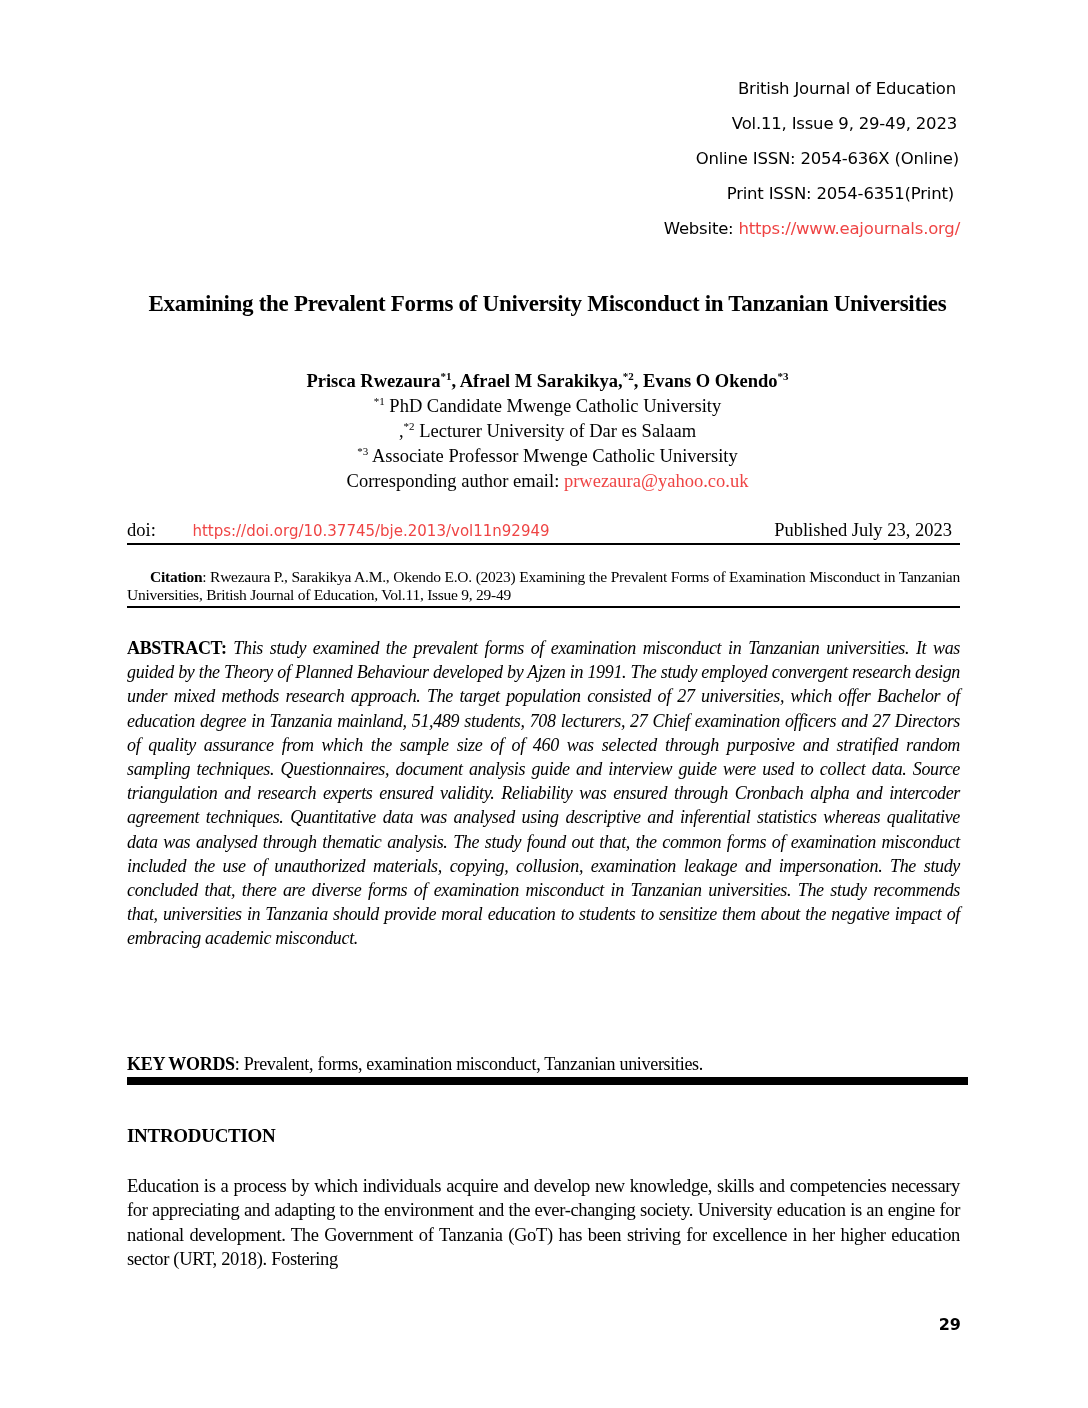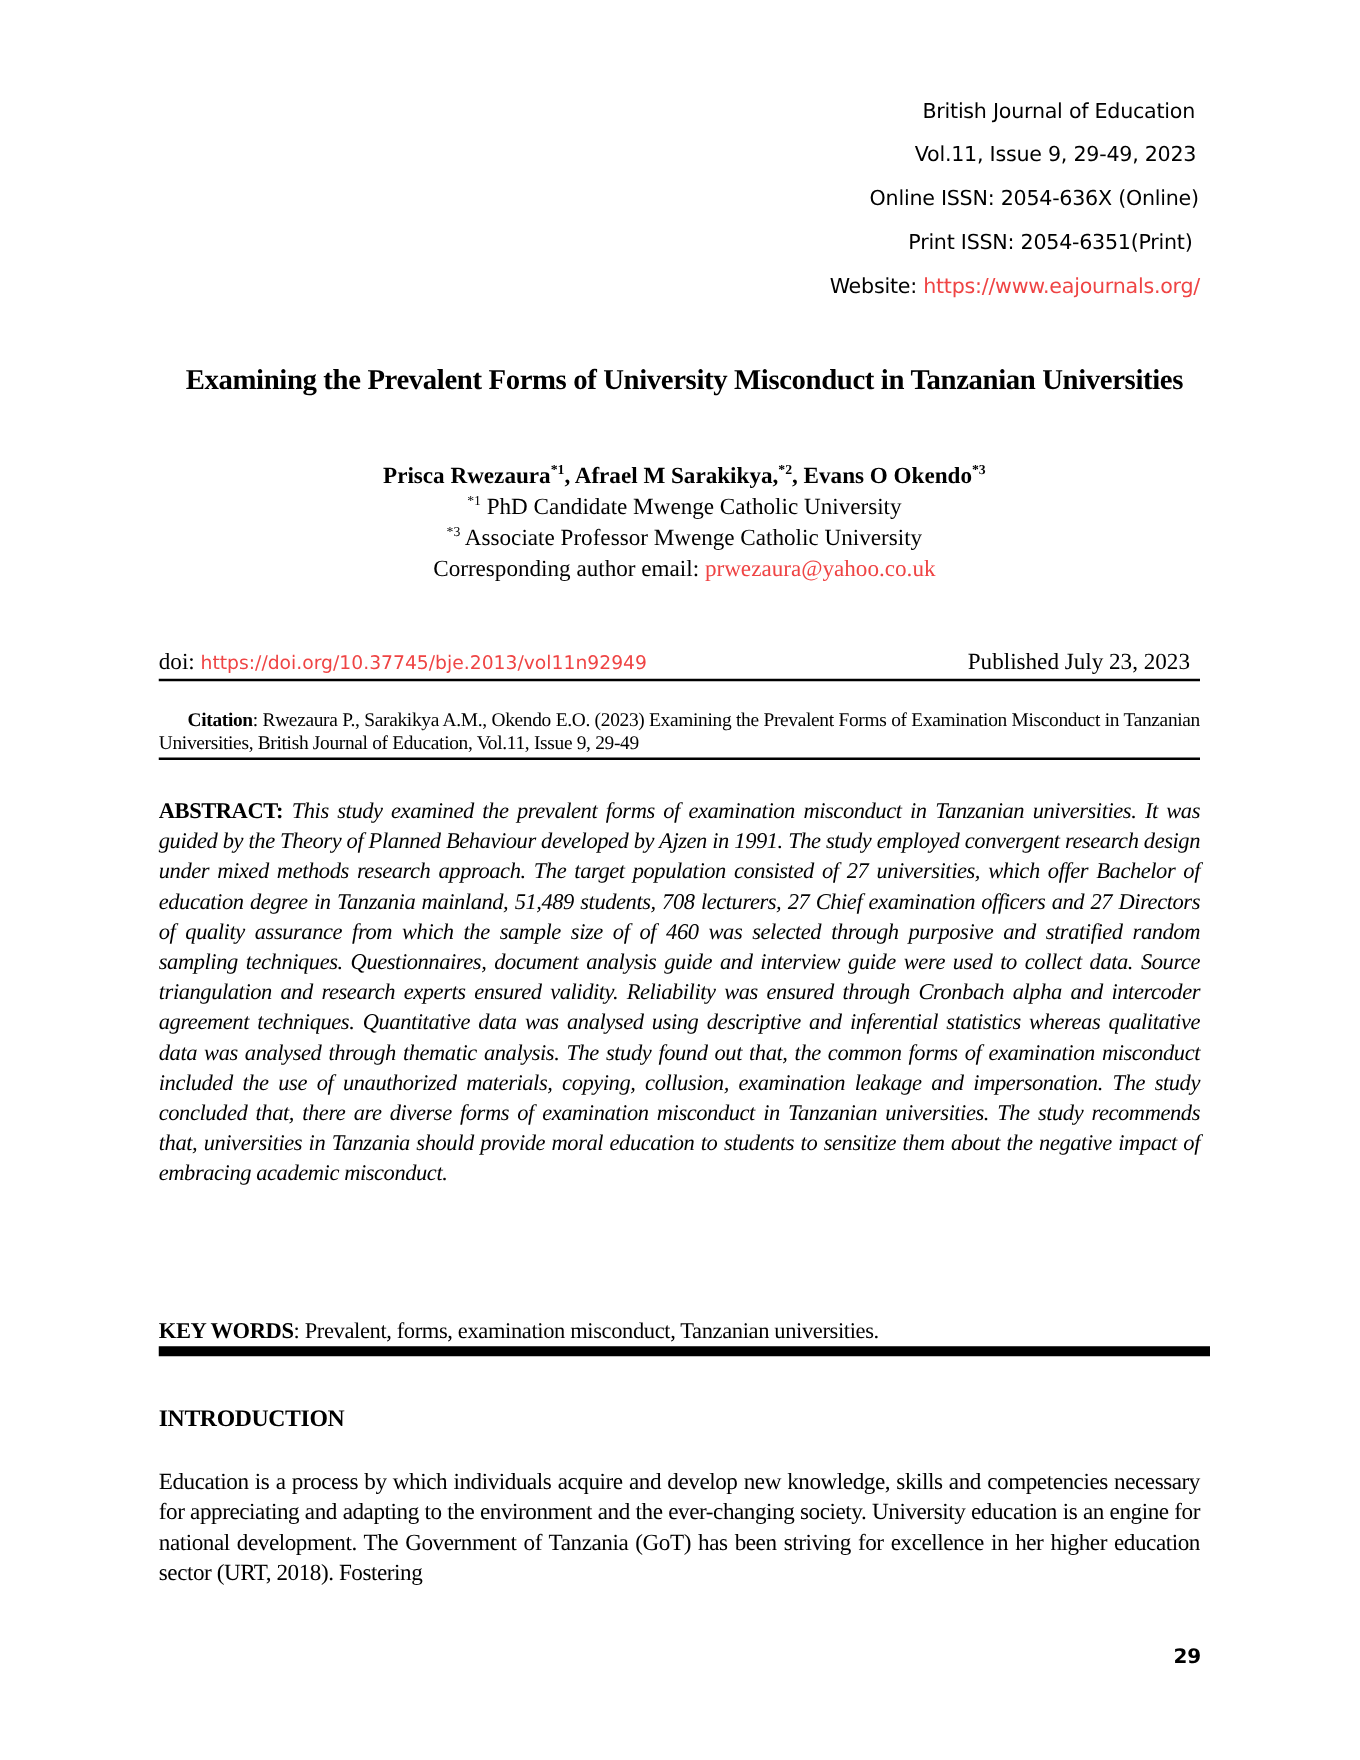--- a/index.html
+++ b/index.html
@@ -18,21 +18,21 @@
     .publisher { position: absolute; left: 127px; top: 240px; width: 841px; text-align: right; font-size: 16.5px; letter-spacing: -0.3px; border-bottom: 2px solid #000; line-height: 22px; padding-bottom: 1px; }
 
     .title { position: absolute; left: 127px; top: 277px; width: 841px; text-align: center; font-weight: bold; font-size: 23px; line-height: 28px; letter-spacing: -0.3px; }
 
     .authors { position: absolute; left: 127px; top: 356px; width: 841px; text-align: center; font-size: 18.5px; line-height: 25px; }
     .authors .names { font-weight: bold; }
     sup { font-size: 11px; line-height: 0; }
 
     .doi-row { position: absolute; left: 127px; top: 504px; width: 833px; border-bottom: 2px solid #000; font-size: 18.5px; line-height: 26px; height: 26px; }
     .doi-row .pub-date { position: absolute; right: 8px; top: 0; }
-    .doi-row .doi-link { font-size: 15px; }
+    .doi-row .doi-link { font-size: 15px; margin-left: 32px; }
 
     .citation { position: absolute; left: 127px; top: 555px; width: 833px; border-bottom: 2px solid #000; font-size: 15.5px; line-height: 18px; text-align: justify; letter-spacing: -0.25px; padding-bottom: 2px; }
     .citation b { font-weight: bold; margin-left: 23px; }
 
     .abstract { position: absolute; left: 127px; top: 623px; width: 833px; font-size: 18px; line-height: 24.2px; text-align: justify; letter-spacing: -0.35px; }
     .abstract b { font-weight: bold; font-style: normal; }
     .abstract i { font-style: italic; }
 
     .keywords { position: absolute; left: 127px; top: 1039px; width: 841px; border-bottom: 8px solid #000000; font-size: 18px; line-height: 24px; letter-spacing: -0.3px; padding-bottom: 1px; }
     .keywords b { font-weight: bold; }
@@ -54,20 +54,21 @@
   <div class="header-line hl4 sans">Print ISSN: 2054-6351(Print)</div>
   <div class="header-line hl5 sans"><span>Website: </span><a class="link">https://www.eajournals.org/</a></div>
 
   <div class="title serif">Examining the Prevalent Forms of University Misconduct in Tanzanian Universities</div>
 
   <div class="authors serif">
     <div class="names">
       <span>Prisca Rwezaura</span><sup>*1</sup><span>, </span><span>Afrael M Sarakikya,</span><sup>*2</sup><span>, </span><span>Evans O Okendo</span><sup>*3</sup>
     </div>
     <div><span></span><sup>*1</sup><span> PhD Candidate Mwenge Catholic University</span></div>
+    <div><span>,</span><sup>*2</sup><span> Lecturer University of Dar es Salaam</span></div>
     <div><span></span><sup>*3</sup><span> Associate Professor Mwenge Catholic University</span></div>
     <div><span>Corresponding author email: </span><a class="link">prwezaura@yahoo.co.uk</a></div>
   </div>
 
   <div class="doi-row serif">
     <span>doi: </span><a class="link doi-link sans">https://doi.org/10.37745/bje.2013/vol11n92949</a>
     <span class="pub-date">Published July 23, 2023</span>
   </div>
 
   <div class="citation serif"><b>Citation</b><span>: Rwezaura P., Sarakikya A.M., Okendo E.O.  (2023) Examining the Prevalent Forms of Examination Misconduct in Tanzanian Universities, British Journal of Education, Vol.11, Issue 9, 29-49</span></div>

